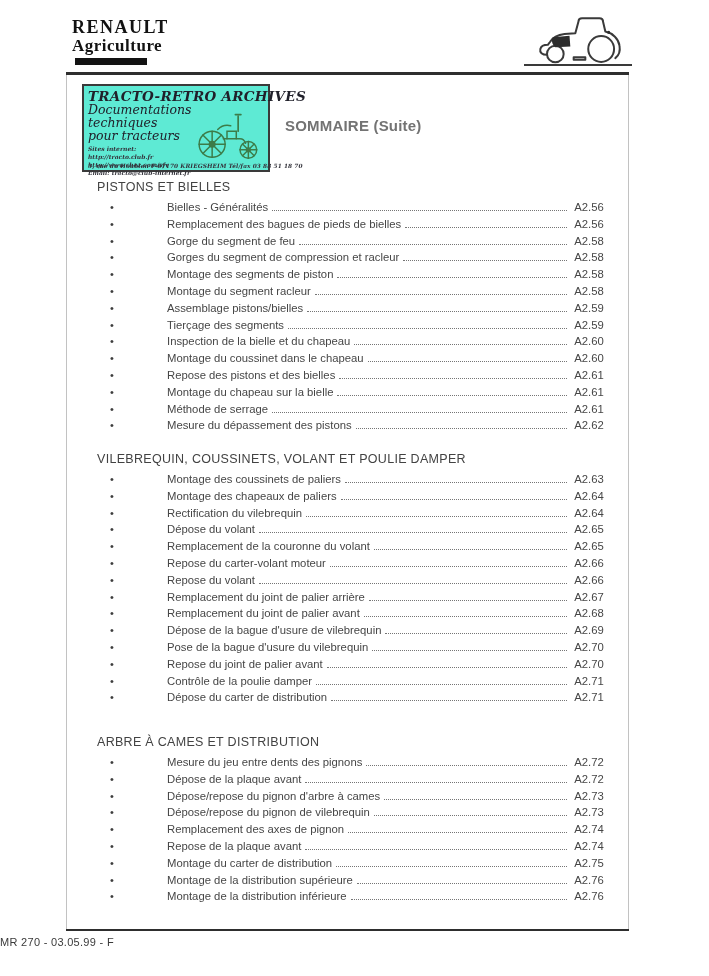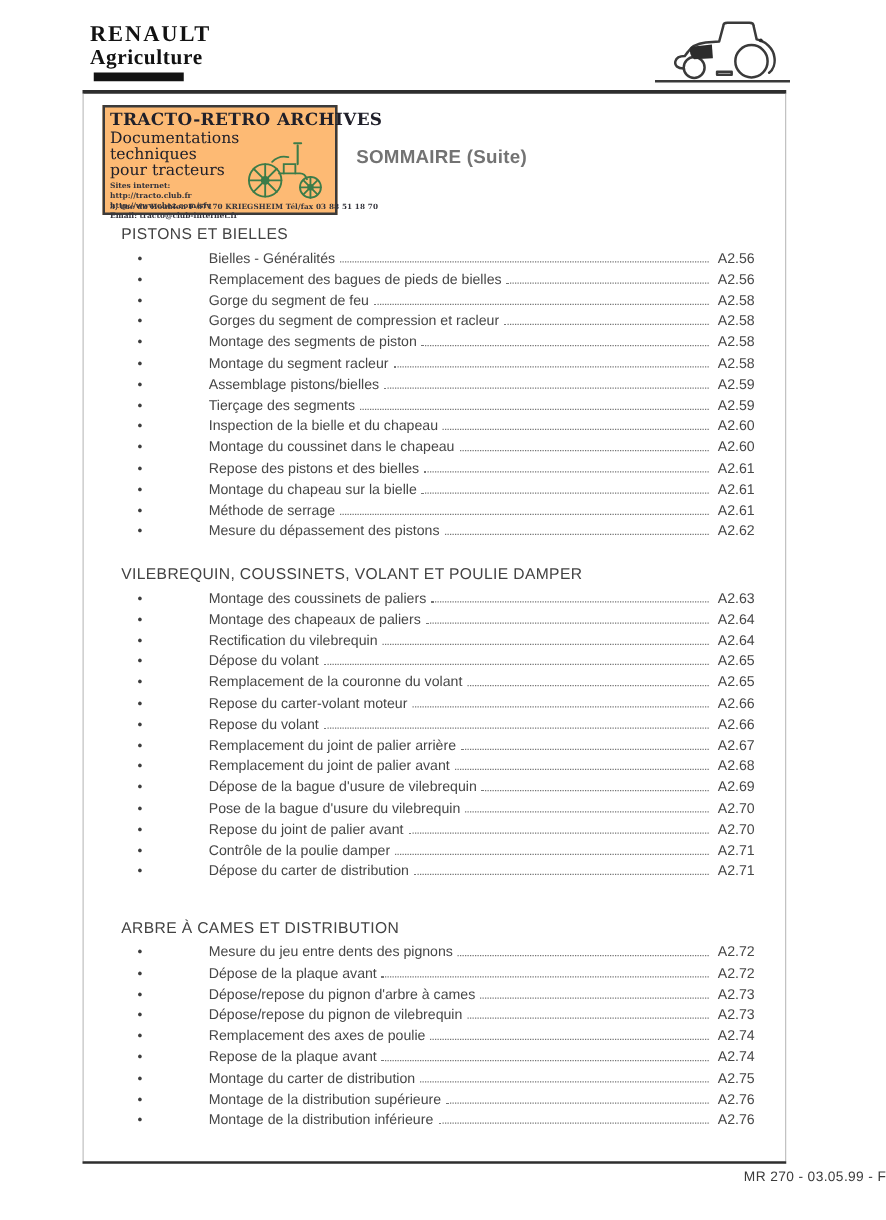--- a/index.html
+++ b/index.html
@@ -24,29 +24,29 @@
   .brand-bar { width:72px; height:7px; background:#131313; margin:3px 0 0 3px; }
 
   .tractor-icon { position:absolute; left:536px; top:14px; width:92px; height:50px; }
   .tractor-baseline { position:absolute; left:524px; top:64px; width:108px; height:2px; background:#3a3a3a; }
 
   .top-rule    { position:absolute; left:66px; top:72px;  width:563px; height:3px; background:#2e2e2e; }
   .v-left      { position:absolute; left:66px; top:75px;  width:1px; height:854px; background:#c2c2c2; }
   .v-right     { position:absolute; left:628px; top:75px; width:1px; height:854px; background:#c2c2c2; }
   .bottom-rule { position:absolute; left:66px; top:929px; width:563px; height:2px; background:#2e2e2e; }
   .footer-text {
-    position:absolute; left:0; top:936px; width:709px; text-align:right;
+    position:absolute; left:0; top:936px; width:709px; text-align:left;
     font-size:11px; color:#3a3a3a; letter-spacing:0.3px;
   }
 
   
   .stamp {
     position:absolute; left:82px; top:84px; width:188px; height:88px;
-    border:2.5px solid #3a3a3a; box-sizing:border-box; background:#fdba74;
-    font-family:"DejaVu Serif", serif; 
+    border:2.5px solid #3a3a3a; box-sizing:border-box; background:#5eead4;
+    font-family:"DejaVu Serif", serif; font-style:italic;
     padding:2px 4px;
   }
   .stamp-title { font-size:13.5px; font-weight:bold; letter-spacing:0.3px; color:#20202a; white-space:nowrap; }
   .stamp-sub   { font-size:12.5px; color:#20202a; line-height:1.02; }
   .stamp-small { font-size:6px; font-weight:bold; color:#34343c; line-height:1.3; margin-top:3px; }
   .stamp-addr  {
     position:absolute; left:4px; bottom:1px; font-size:5.8px; font-weight:bold;
     color:#34343c; white-space:nowrap; letter-spacing:0.1px;
   }
   .stamp-tractor-icon { position:absolute; right:3px; bottom:9px; width:76px; height:52px; }
@@ -332,21 +332,21 @@
         <span class="toc-page">A2.73</span>
       </div>
       <div class="toc-row">
         <span class="bullet">•</span>
         <span class="toc-label">Dépose/repose du pignon de vilebrequin</span>
         <span class="leader"></span>
         <span class="toc-page">A2.73</span>
       </div>
       <div class="toc-row">
         <span class="bullet">•</span>
-        <span class="toc-label">Remplacement des axes de poulie</span>
+        <span class="toc-label">Remplacement des axes de pignon</span>
         <span class="leader"></span>
         <span class="toc-page">A2.74</span>
       </div>
       <div class="toc-row">
         <span class="bullet">•</span>
         <span class="toc-label">Repose de la plaque avant</span>
         <span class="leader"></span>
         <span class="toc-page">A2.74</span>
       </div>
       <div class="toc-row">

